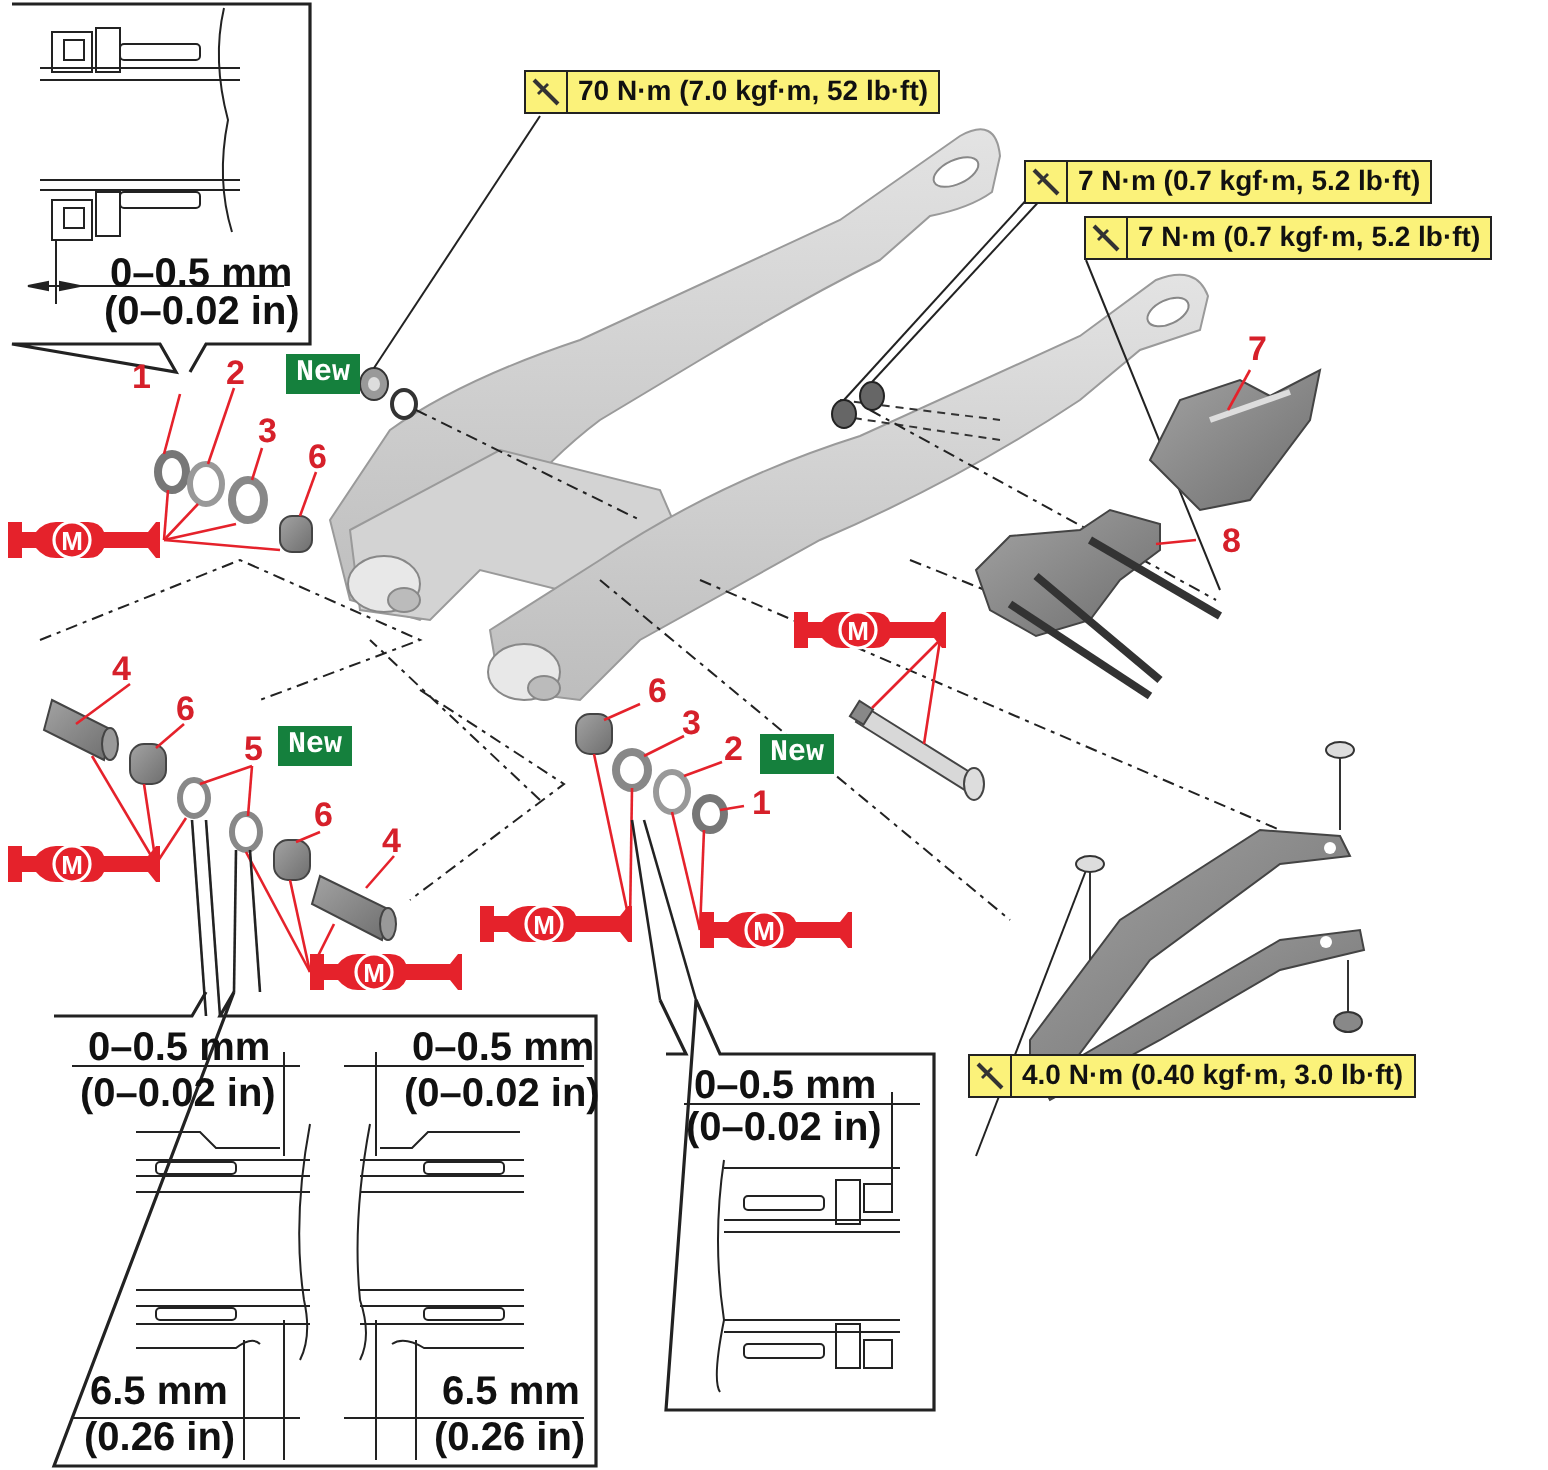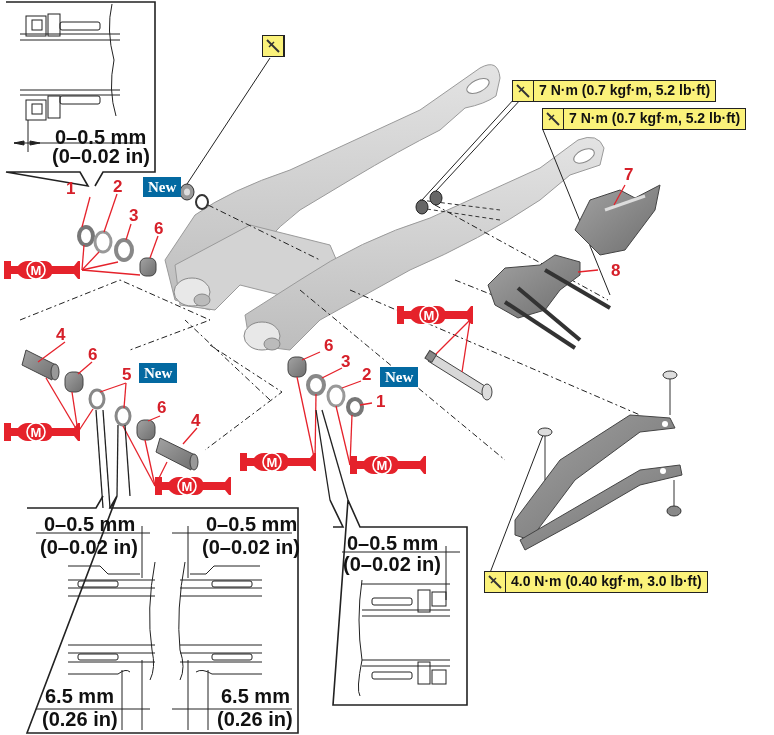--- a/index.html
+++ b/index.html
@@ -7,23 +7,23 @@
          font-family:"Liberation Sans", sans-serif; }
   svg#diagram { position:absolute; left:0; top:0; }
   .torque {
     position:absolute; height:22px; display:flex; align-items:stretch;
     background:#fbf27a; border:1.5px solid #222; box-sizing:border-box;
     font-family:"Liberation Sans", sans-serif; font-weight:bold; font-size:14px; color:#111;
   }
   .torque .ticon { width:20px; border-right:1.5px solid #222; display:flex; align-items:center; justify-content:center; }
   .torque .tval { padding:0 5px; line-height:19px; white-space:nowrap; }
   .new-badge {
-    position:absolute; background:#0369a1; color:#fff; font-weight:bold;
+    position:absolute; background:#15803d; color:#fff; font-weight:bold;
     font-size:15px; padding:1px 5px; line-height:18px;
-    font-family:Liberation Serif, serif;
+    font-family:Liberation Mono, monospace;
   }
   .partnum {
     position:absolute; color:#d6202a; font-weight:bold; font-size:17px;
     font-family:"Liberation Sans", sans-serif; line-height:18px;
   }
   .dim {
     position:absolute; font-weight:bold; font-size:20px; color:#111;
     font-family:"Liberation Sans", sans-serif; line-height:18px; white-space:nowrap;
   }
 </style>
@@ -303,40 +303,41 @@
   </g>
 </svg>
 
 <div class="torque" style="left:262px;top:35px;">
   <span class="ticon">
       <svg width="14" height="14" viewBox="0 0 14 14">
         <line x1="1" y1="1" x2="13" y2="13" stroke="#333" stroke-width="2"></line>
         <line x1="3" y1="8" x2="8" y2="3" stroke="#333" stroke-width="1.4"></line>
       </svg>
     </span>
+  <span class="tval">70 N·m (7.0 kgf·m, 52 lb·ft)</span>
 </div>
 <div class="torque" style="left:512px;top:80px;">
   <span class="ticon">
       <svg width="14" height="14" viewBox="0 0 14 14">
         <line x1="1" y1="1" x2="13" y2="13" stroke="#333" stroke-width="2"></line>
         <line x1="3" y1="8" x2="8" y2="3" stroke="#333" stroke-width="1.4"></line>
       </svg>
     </span>
   <span class="tval">7 N·m (0.7 kgf·m, 5.2 lb·ft)</span>
 </div>
 <div class="torque" style="left:542px;top:108px;">
   <span class="ticon">
       <svg width="14" height="14" viewBox="0 0 14 14">
         <line x1="1" y1="1" x2="13" y2="13" stroke="#333" stroke-width="2"></line>
         <line x1="3" y1="8" x2="8" y2="3" stroke="#333" stroke-width="1.4"></line>
       </svg>
     </span>
   <span class="tval">7 N·m (0.7 kgf·m, 5.2 lb·ft)</span>
 </div>
-<div class="torque" style="left:484px;top:571px;">
+<div class="torque" style="left:484px;top:527px;">
   <span class="ticon">
       <svg width="14" height="14" viewBox="0 0 14 14">
         <line x1="1" y1="1" x2="13" y2="13" stroke="#333" stroke-width="2"></line>
         <line x1="3" y1="8" x2="8" y2="3" stroke="#333" stroke-width="1.4"></line>
       </svg>
     </span>
   <span class="tval">4.0 N·m (0.40 kgf·m, 3.0 lb·ft)</span>
 </div>
 
 <div class="new-badge" style="left:143px;top:177px;">New</div>

